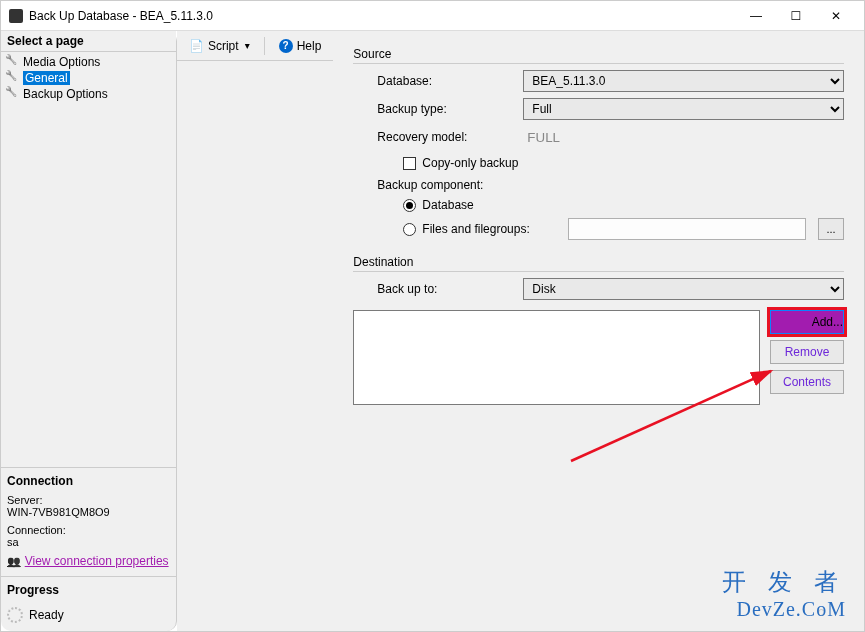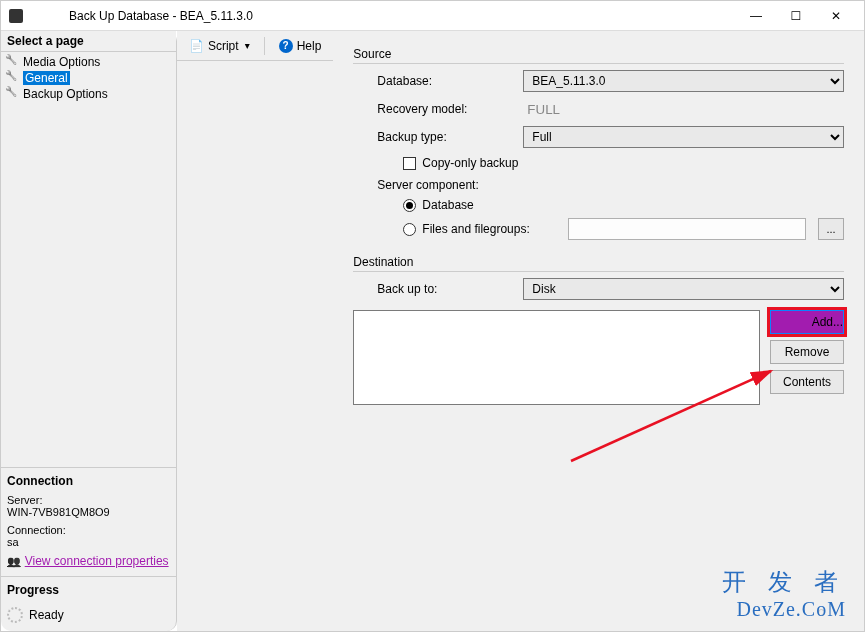--- a/index.html
+++ b/index.html
@@ -1,20 +1,20 @@
 <!DOCTYPE html>
 <html><head>
 <meta charset="utf-8">
 <style>
 * { box-sizing: border-box; margin: 0; padding: 0; }
 body { font-family: "Segoe UI", Tahoma, sans-serif; font-size: 12px; color: #000; background: #fff; width: 865px; height: 632px; overflow: hidden; border: 1px solid #ccc; position: relative; }
 
 .titlebar { height: 30px; display: flex; align-items: center; padding: 0 8px; background: #fff; border-bottom: 1px solid #ddd; }
 .titlebar .app-icon { width: 14px; height: 14px; background: #333; border-radius: 2px; margin-right: 6px; display: inline-block; }
-.titlebar .title { flex: 1; font-size: 12px; margin-left: 40px; }
+.titlebar .title { flex: 1; font-size: 12px; }
 .titlebar .win-btns { display: flex; }
 .titlebar .win-btn { width: 40px; height: 28px; display: flex; align-items: center; justify-content: center; font-family: Arial; font-size: 12px; }
 
 .body-area { display: flex; height: 600px; }
 
 .sidebar { width: 176px; background: #f0f0f0; border-right: 1px solid #ccc; display: flex; flex-direction: column; border-radius: 10px; }
 .sidebar .sec-head { font-weight: bold; padding: 3px 6px; border-bottom: 1px solid #ccc; background: #f0f0f0; }
 .sidebar .page-list { padding: 2px 0; }
 .sidebar .page-item { display: flex; align-items: center; padding: 1px 6px; cursor: pointer; }
 .sidebar .page-item .wrench { width: 12px; height: 12px; margin-right: 4px; display: inline-block; position: relative; }
@@ -53,21 +53,21 @@
 .radio-row { display: flex; align-items: center; padding-left: 50px; margin: 6px 0; gap: 6px; }
 .radio { width: 13px; height: 13px; border: 1px solid #333; border-radius: 50%; background: #fff; display: inline-flex; align-items: center; justify-content: center; }
 .radio.checked::after { content: ""; width: 7px; height: 7px; border-radius: 50%; background: #000; }
 .ellips-btn { width: 26px; height: 22px; border: 1px solid #aaa; background: #e9e9e9; margin-left: 6px; font-size: 11px; }
 
 .dest-area { display: flex; gap: 10px; margin-top: 10px; }
 .dest-list { flex: 1; height: 95px; background: #fff; border: 1px solid #7a7a7a; }
 .dest-btns { width: 74px; display: flex; flex-direction: column; gap: 6px; }
 .btn { height: 24px; border: 1px solid #aaa; background: #e9e9e9; font-size: 12px; cursor: pointer; }
 .btn.add { background: #a21caf; border: 1px solid #0a84ff; outline: 3px solid #e81123; outline-offset: 0; text-align: right; }
-.btn.disabled { color: #000000; }
+.btn.disabled { color: #6d28d9; }
 
 .watermark { position: absolute; right: 18px; bottom: 10px; text-align: right; color: #2a6ec0; font-family: "SimSun", serif; pointer-events: none; }
 .watermark .l1 { font-size: 24px; letter-spacing: 8px; }
 .watermark .l2 { font-size: 20px; letter-spacing: 1px; }
 .faint { position: absolute; right: 40px; bottom: 12px; color: #ccc; font-size: 13px; font-style: italic; pointer-events: none; }
 
 .arrow-svg { position: absolute; left: 560px; top: 360px; pointer-events: none; }
 </style>
 </head>
 <body>
@@ -147,42 +147,42 @@
         <div class="row">
           <div class="label">Database:</div>
           <div class="field">
             <select class="select">
               <option>BEA_5.11.3.0</option>
             </select>
           </div>
         </div>
 
         <div class="row">
-          <div class="label">Recovery model:</div>
-          <div class="field">
-            <input class="readonly" readonly="" value="FULL" style="">
-          </div>
-        </div>
-
-        <div class="row">
           <div class="label">Backup type:</div>
           <div class="field">
             <select class="select">
               <option>Full</option>
             </select>
           </div>
         </div>
 
+        <div class="row">
+          <div class="label">Recovery model:</div>
+          <div class="field">
+            <input class="readonly" readonly="" value="FULL" style="">
+          </div>
+        </div>
+
         <div class="checkbox-row">
           <span class="chk"></span>
           <span>Copy-only backup</span>
         </div>
 
         <div class="row">
-          <div class="label">Server component:</div>
+          <div class="label">Backup component:</div>
         </div>
 
         <div class="radio-row">
           <span class="radio checked"></span>
           <span>Database</span>
         </div>
 
         <div class="radio-row">
           <span class="radio"></span>
           <span style="width:140px">Files and filegroups:</span>

